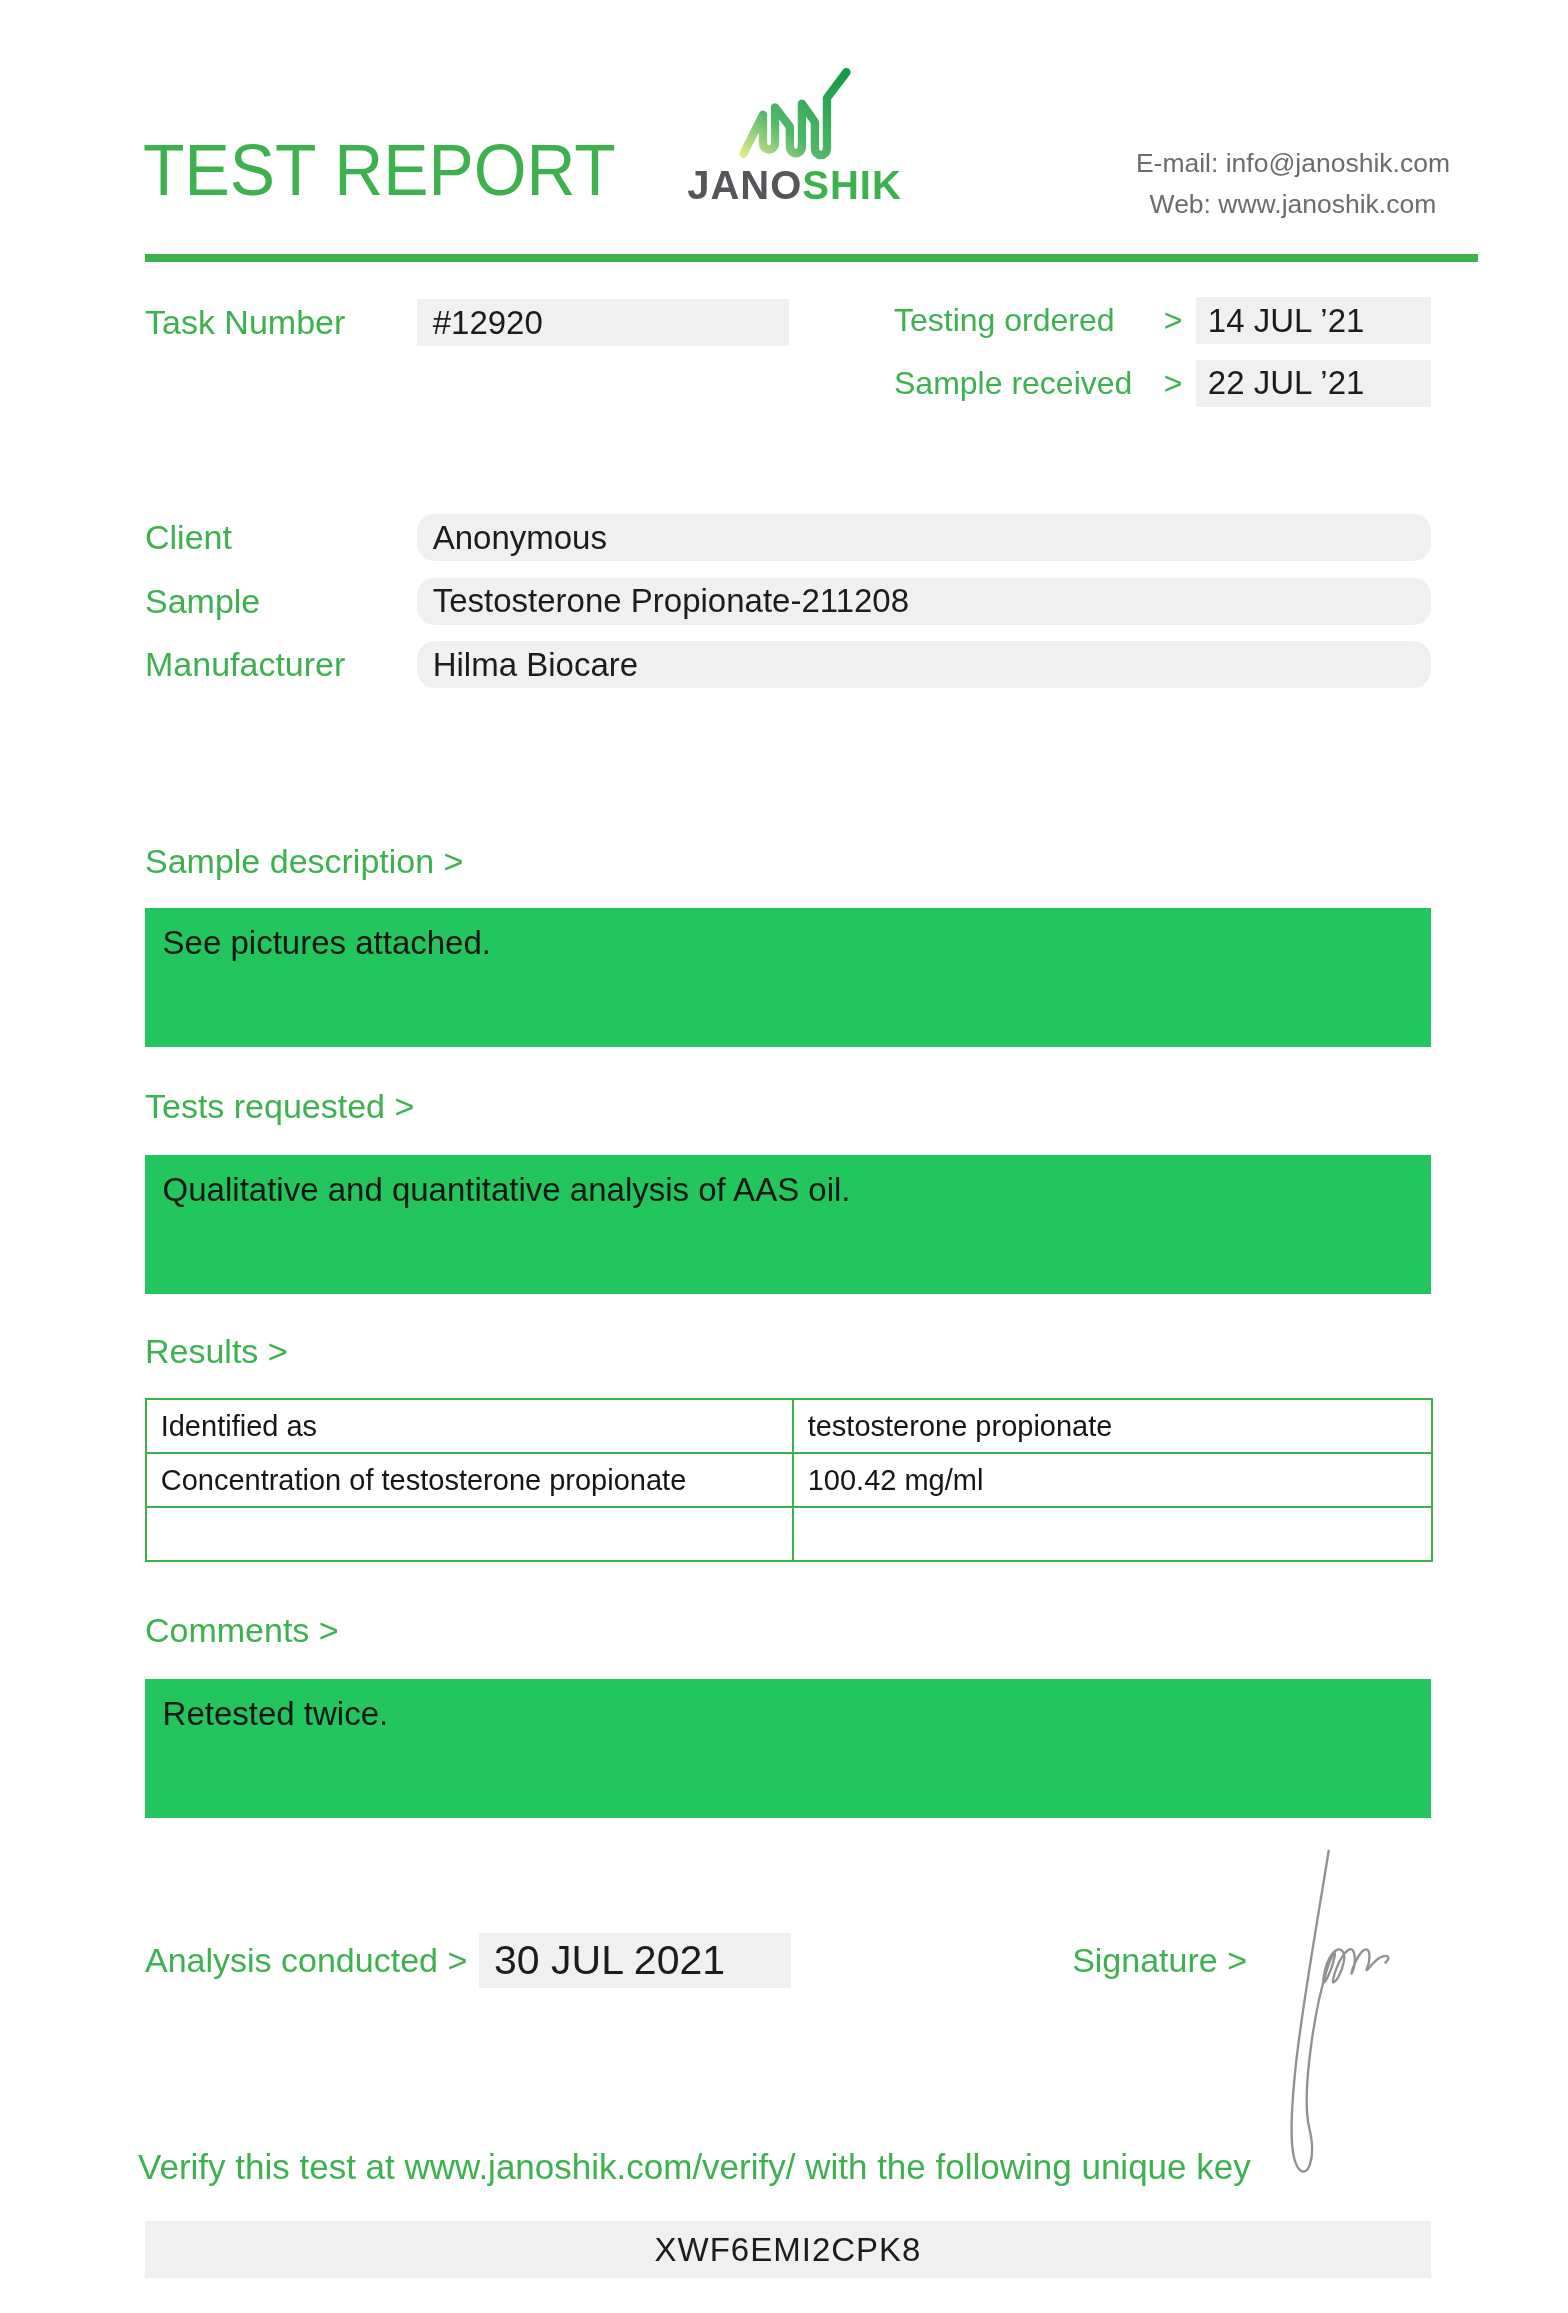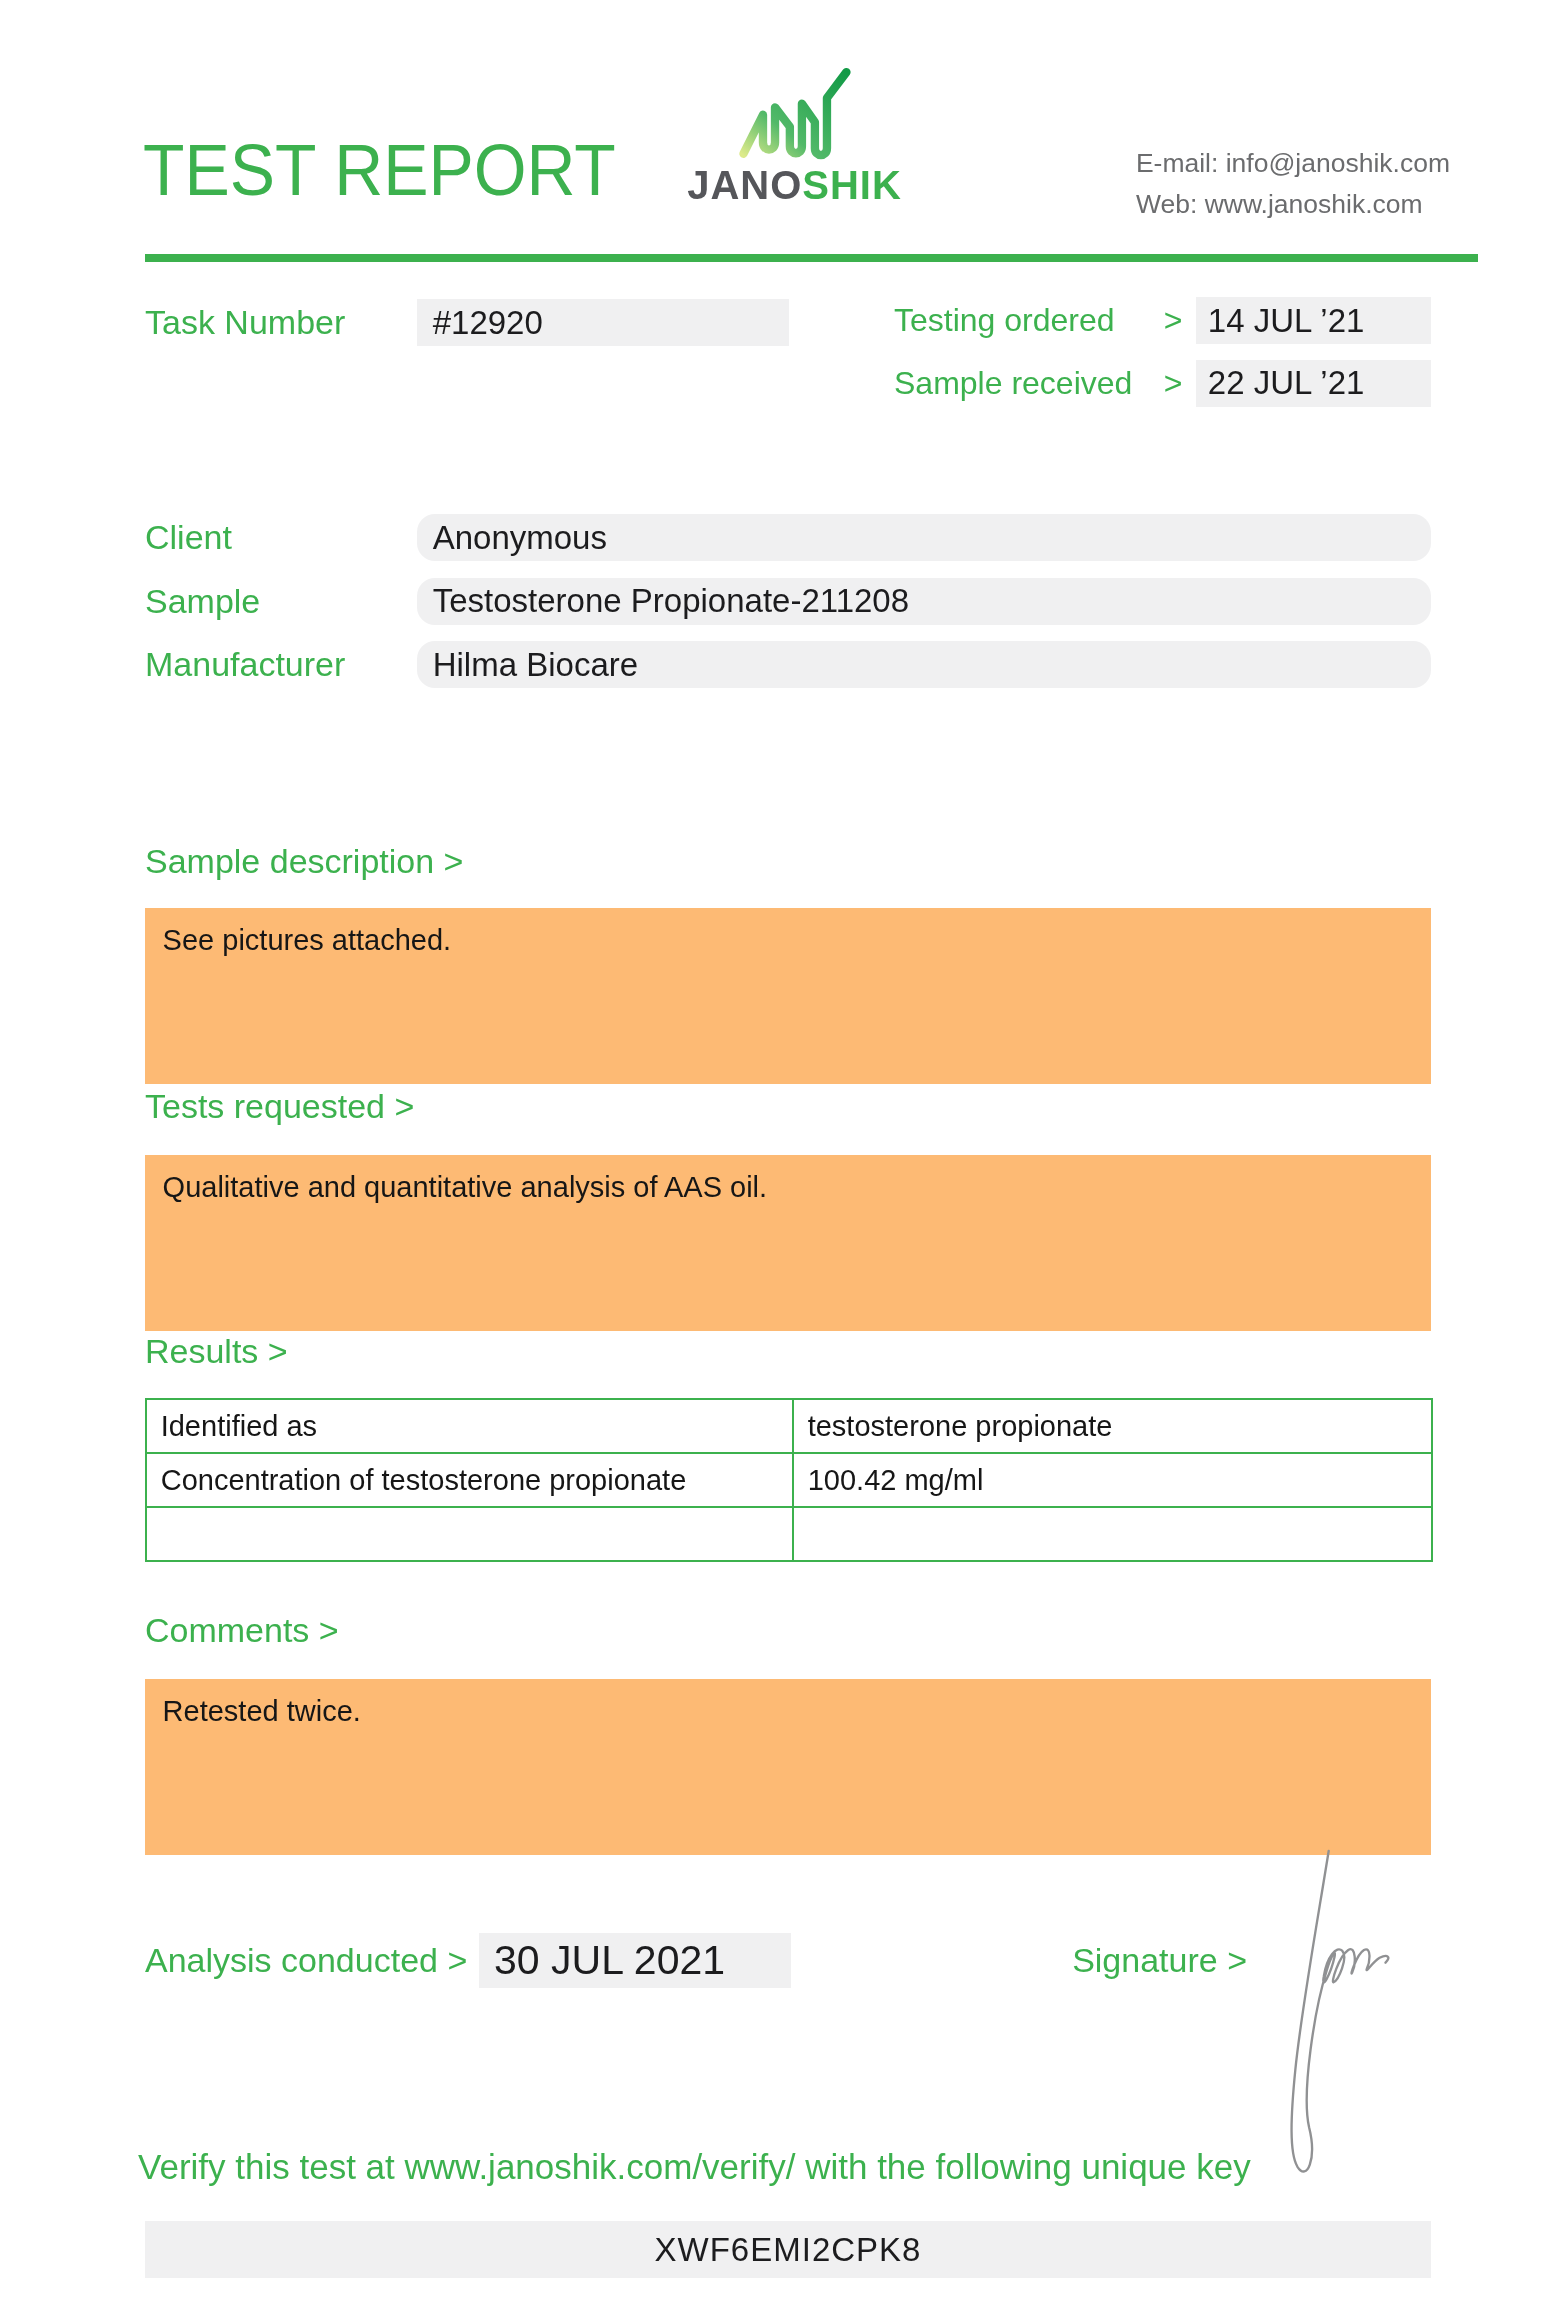--- a/index.html
+++ b/index.html
@@ -25,21 +25,21 @@
   }
   .logo-icon { width:147px; height:102px; }
   .wordmark {
     margin-top:2px; font-size:40px; font-weight:700; letter-spacing:1px;
     line-height:1; white-space:nowrap;
   }
   .wordmark .jano { color:#55565a; }
   .wordmark .shik { color:#3cb14e; }
   .contact {
     position:absolute; right:118px; top:143px;
-    text-align:left; font-size:26.5px; line-height:1.55; color:#6b6c6e;
+    text-align:center; font-size:26.5px; line-height:1.55; color:#6b6c6e;
     white-space:nowrap;
   }
   .header-rule {
     position:absolute; left:145px; top:254px; width:1333px; height:7.8px;
     background:#3cb14e;
   }
 
   
   .task-row { position:absolute; left:145px; top:299px; display:flex; align-items:center; }
   .field-label { width:272px; font-size:34px; color:#3cb14e; white-space:nowrap; }
@@ -58,23 +58,23 @@
   
   .info-block { position:absolute; left:145px; top:514px; width:1286px; }
   .info-row { display:flex; align-items:center; margin-bottom:16.7px; }
   .info-box { flex:1;border-radius:18px; }
 
   
   .section-heading {
     position:absolute; left:145px; font-size:34px; color:#3cb14e; white-space:nowrap;
   }
   .section-box {
-    position:absolute; left:145px; width:1286px; height:176px;
-    background:#fdba74; box-sizing:border-box; padding:15.7px 17.6px;
-    font-size:29px; color:#161616;
+    position:absolute; left:145px; width:1286px; height:139px;
+    background:#22c55e; box-sizing:border-box; padding:15.7px 17.6px;
+    font-size:33px; color:#161616;
   }
   .h-sd  { top:842px; }  .box-sd  { top:908px; }
   .h-tr  { top:1087px; } .box-tr  { top:1155px; }
   .h-res { top:1332px; }
   .h-com { top:1611px; } .box-com { top:1679px; }
 
   
   .results-table {
     position:absolute; left:145px; top:1398px; width:1286px;
     border-collapse:collapse; table-layout:fixed;

